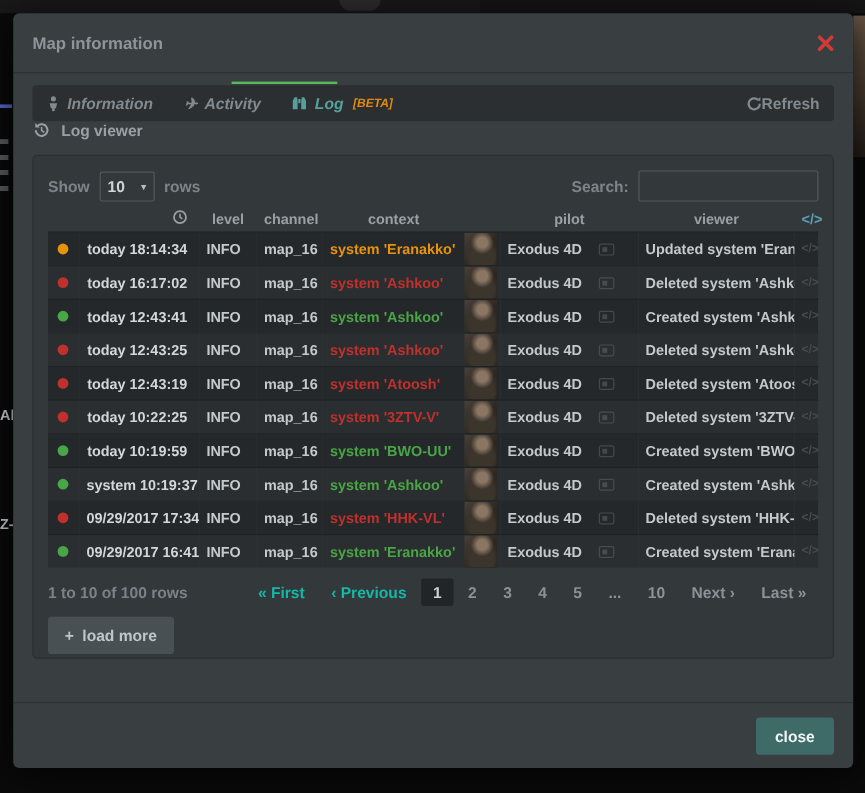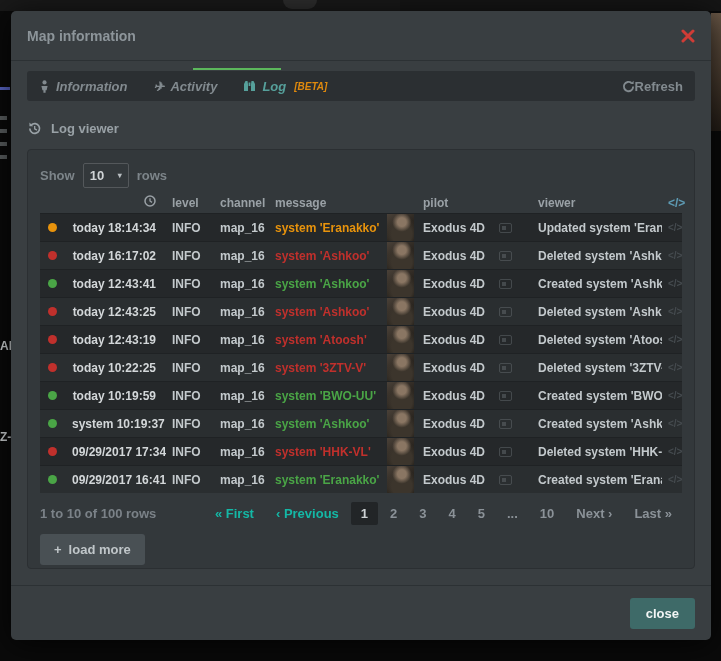--- a/index.html
+++ b/index.html
@@ -40,40 +40,40 @@
   .tab-bar { height:30px; background:#2b2f32; border-radius:3px; display:flex;
              align-items:center; padding:0 12px; }
   .tab { display:flex; align-items:center; gap:6px; margin-right:26px; color:#828a8f;
          font-size:13px; font-weight:bold; cursor:pointer;font-style:italic; }
   .tab .icon { display:flex; align-items:center; }
   .tab.active { color:var(--accent-teal); }
   .beta-badge { color:var(--beta-orange); font-size:10px; font-weight:bold; margin-left:2px; }
   .refresh-btn { margin-left:auto; display:flex; align-items:center; color:#828a8f;
                  font-size:13px; font-weight:bold; cursor:pointer; }
 
-  .section-heading { margin-top:20px; display:flex; align-items:flex-start; gap:9px;
+  .section-heading { display:flex; align-items:flex-start; gap:9px;
                      color:#99a1a6; font-size:13px; font-weight:bold; }
 
   .well { margin-top:13px; background:#33383b; border:1px solid #2b2f32; border-radius:4px;
           padding:12px; height:420px; }
 
   .well-toolbar { display:flex; align-items:center; justify-content:space-between; height:26px; }
   .toolbar-left, .toolbar-right { display:flex; align-items:center; gap:8px;
                                   color:#7d858a; font-size:13px; font-weight:bold; }
   .page-size-select { width:46px; height:25px; border:1px solid #54585b; border-radius:2px;
                       display:flex; align-items:center; justify-content:space-between;
                       padding:0 6px; color:#d0d4d6; font-size:13px; cursor:pointer; background:transparent; }
   .select-arrow { font-size:8px; color:#b8bdc0; }
   .search-input { width:150px; height:26px; background:transparent; border:1px solid #54585b;
                   border-radius:2px; color:#d0d4d6; font-size:13px; padding:0 6px; outline:none;
                   font-family:"Liberation Sans", sans-serif; }
 
   table.log-table { width:100%; border-collapse:collapse; table-layout:fixed; margin-top:4px;
                     font-size:12px; }
-  .log-table th { padding:3px 6px; color:#9aa1a6; font-weight:bold; text-align:left;
+  .log-table th { padding:3px 6px; color:#9aa1a6; font-weight:bold; text-align:center;
                   font-size:12px; height:20px; }
   .log-table th.col-time { text-align:right; padding-right:10px; }
   .log-table th.col-code { text-align:right; color:#5e9bb4; }
   .log-table td { padding:0 6px; height:27px; border-top:1px solid #1f2224;
                   font-weight:bold; color:#c3c9cc; overflow:hidden; white-space:nowrap; }
   .log-table tbody tr:nth-child(odd)  td { background:#25282a; }
   .log-table tbody tr:nth-child(even) td { background:#2a2e30; }
   td.cell-time { text-align:right; color:#d3d7d9; padding-right:10px; }
   td.cell-avatar { padding:0; }
   td.cell-code { text-align:right; color:#454b4f; font-size:10px; padding-right:2px; }
@@ -194,20 +194,24 @@
     <div class="well">
 
       <div class="well-toolbar">
         <div class="toolbar-left">
           <span>Show</span>
           <div class="page-size-select">
             <span>10</span>
             <span class="select-arrow">▾</span>
           </div>
           <span>rows</span>
+        </div>
+        <div class="toolbar-right">
+          <span>Search:</span>
+          <input class="search-input" type="text" value="" style="">
         </div>
       </div>
 
       <table class="log-table">
         <colgroup>
           <col style="width:26px">
             <col style="width:100px">
             <col style="width:48px">
           <col style="width:55px">
             <col style="width:118px">
@@ -222,21 +226,21 @@
             <th class="col-time">
               <span class="icon" style="display:inline-block">
                 <svg width="12" height="12" viewBox="0 0 12 12">
                   <circle cx="6" cy="6" r="5" fill="none" stroke="#9aa1a6" stroke-width="1.5"></circle>
                   <path d="M6 3.2 V6 l2 1.4" fill="none" stroke="#9aa1a6" stroke-width="1.3"></path>
                 </svg>
               </span>
             </th>
             <th>level</th>
             <th>channel</th>
-            <th>message</th>
+            <th>context</th>
             <th></th>
             <th>pilot</th>
             <th>viewer</th>
             <th class="col-code">&lt;/&gt;</th>
           </tr>
         </thead>
         <tbody>
   <tr>
     <td><span class="status-dot updated"></span></td>
     <td class="cell-time">today 18:14:34</td>

